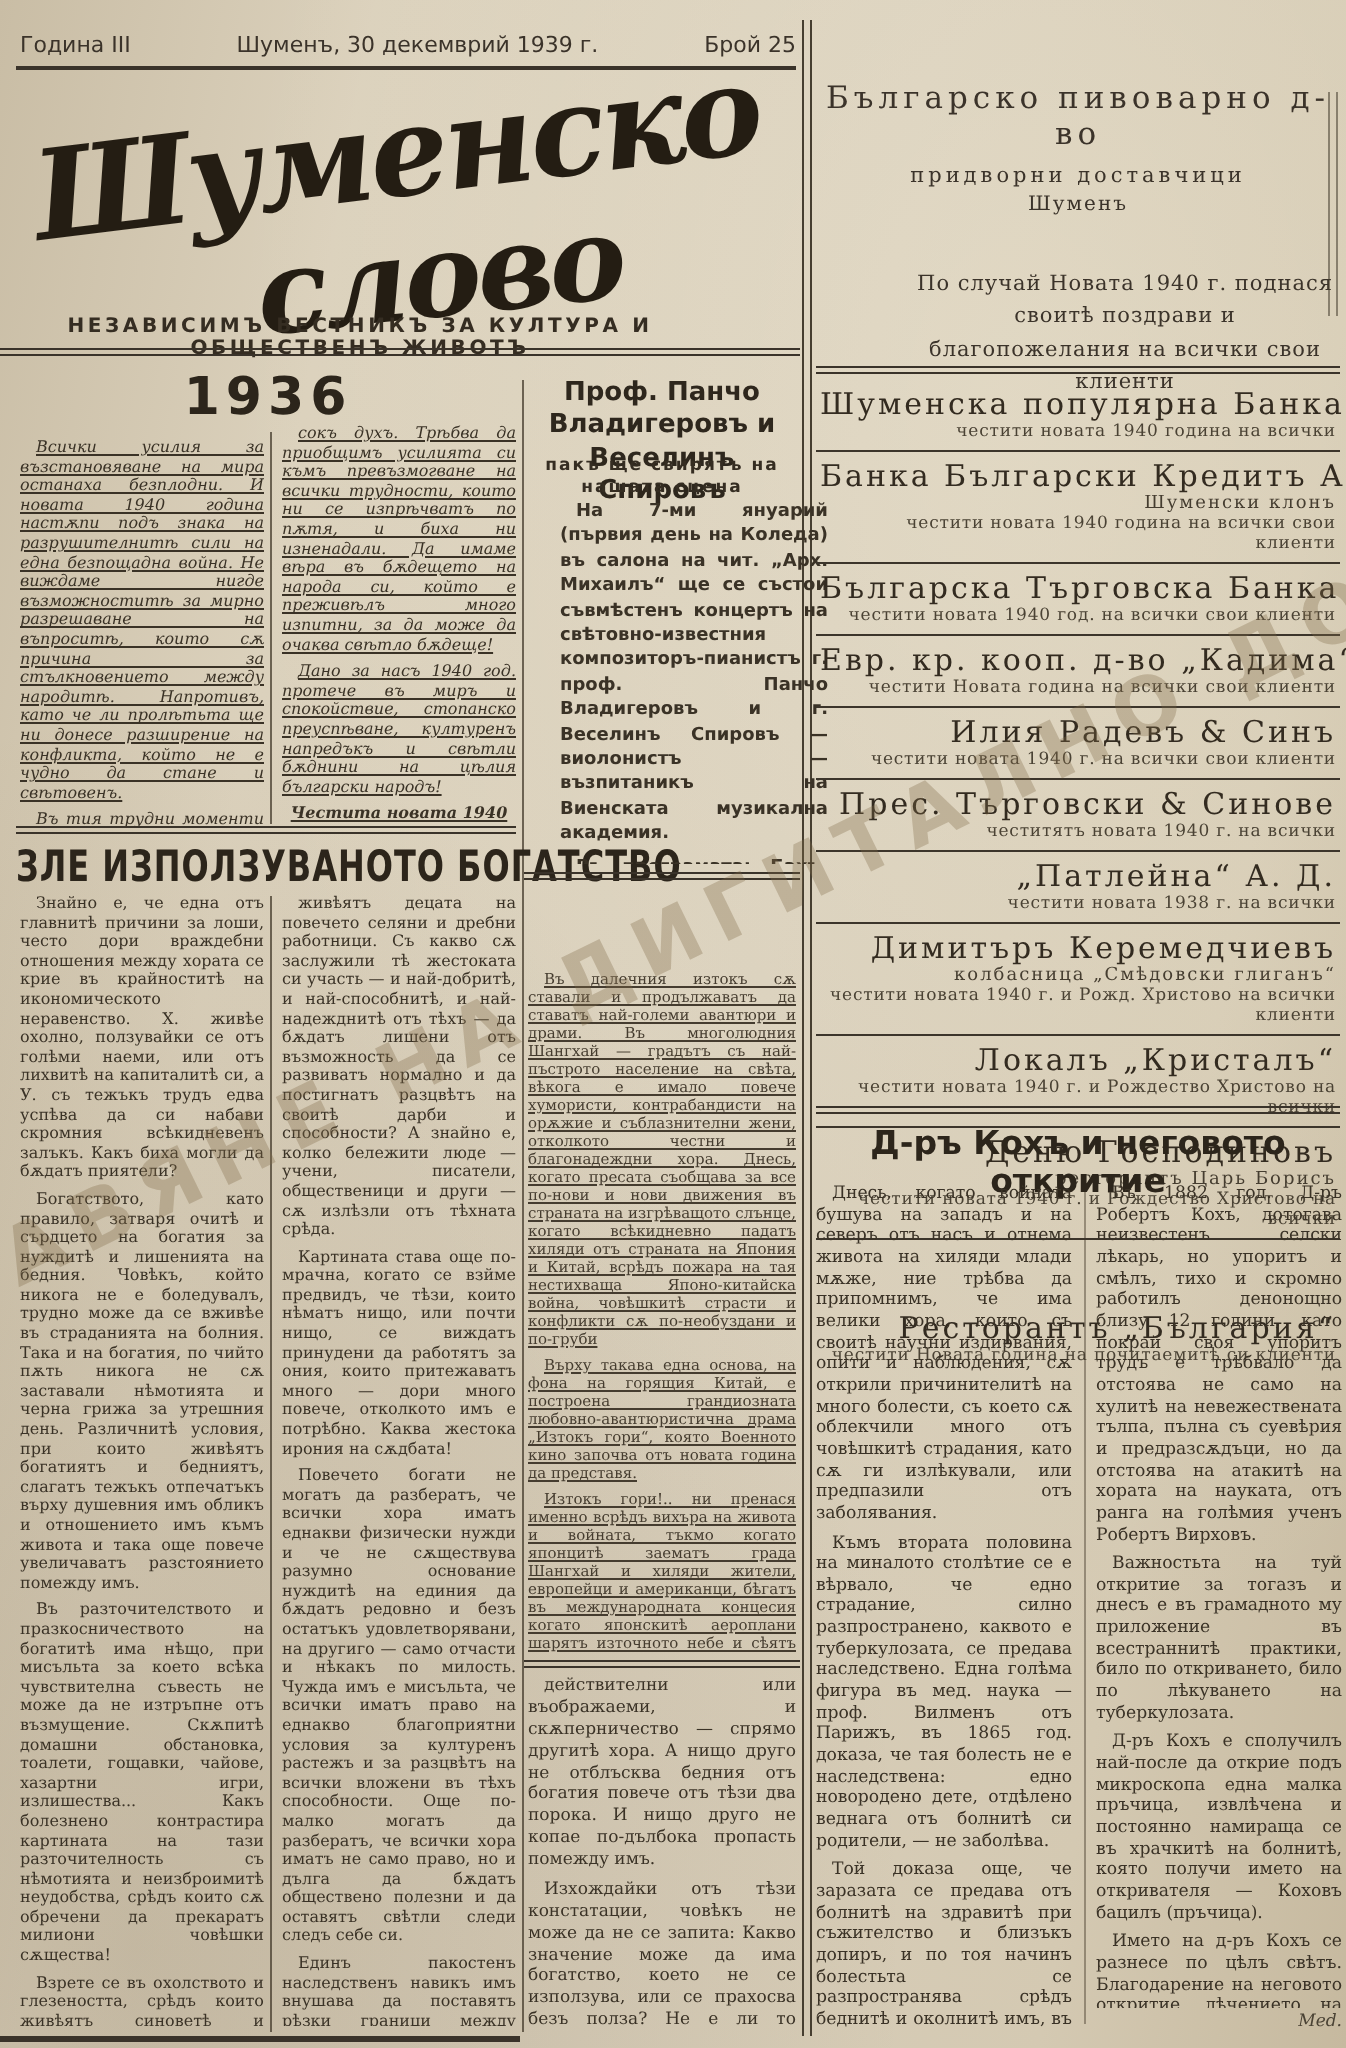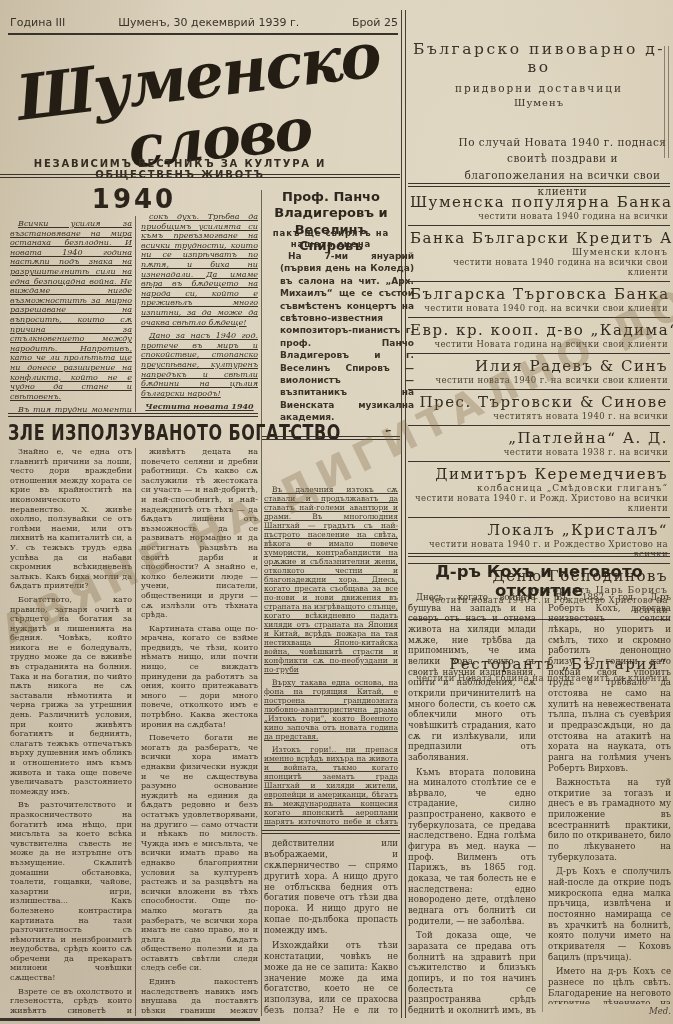--- a/index.html
+++ b/index.html
@@ -73,21 +73,21 @@
   </div>
   <div class="rule-dbl" style="left:408px;top:183px;width:262px;"></div>
 
   <div class="vdbl" style="left:401px;top:10px;height:1008px;"></div>
   <div class="vline" style="left:135px;top:216px;height:196px;"></div>
   <div class="vline" style="left:135px;top:448px;height:568px;"></div>
   <div class="vline" style="left:261px;top:190px;height:826px;"></div>
   <div class="vline" style="left:542px;top:592px;height:420px;opacity:.6;"></div>
   <div class="vdbl" style="left:664px;top:46px;height:112px;opacity:.55;"></div>
 
-  <div class="abs headline-1940" style="left:10px;top:184px;width:248px;">1940</div>
+  <div class="abs headline-1940" style="left:10px;top:184px;width:248px;">1936</div>
   <div class="col c1940" style="left:10px;top:219px;width:122px;height:194px;">
     <p>Всички усилия за възстановяване на мира останаха безплодни. И новата 1940 година настѫпи подъ знака на разрушителнитѣ сили на една безпощадна война. Не виждаме нигде възможноститѣ за мирно разрешаване на въпроситѣ, които сѫ причина за стълкновението между народитѣ. Напротивъ, като че ли пролѣтьта ще ни донесе разширение на конфликта, който не е чудно да стане и свѣтовенъ.</p>
     <p>Въ тия трудни моменти за цѣлото човѣчество, за насъ — българитѣ, се изисква повече сплотеность, единение и ви-</p>
   </div>
   <div class="col c1940" style="left:141px;top:212px;width:117px;height:200px;">
     <p>сокъ духъ. Трѣбва да приобщимъ усилията си къмъ превъзмогване на всички трудности, които ни се изпрѣчватъ по пѫтя, и биха ни изненадали. Да имаме вѣра въ бѫдещето на народа си, който е преживѣлъ много изпитни, за да може да очаква свѣтло бѫдеще!</p>
     <p>Дано за насъ 1940 год. протече въ миръ и спокойствие, стопанско преуспѣване, културенъ напредъкъ и свѣтли бѫднини на цѣлия български народъ!</p>
     <p style="text-align:center;text-indent:0;font-weight:bold;">Честита новата 1940 год.</p>
   </div>
   <div class="rule-dbl" style="left:8px;top:413px;width:250px;"></div>

